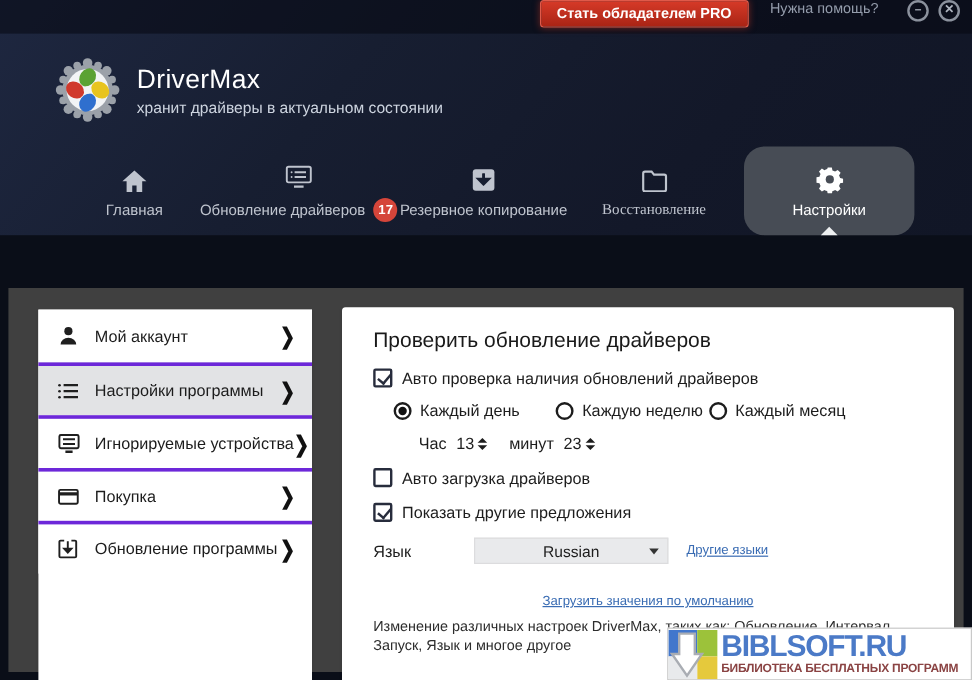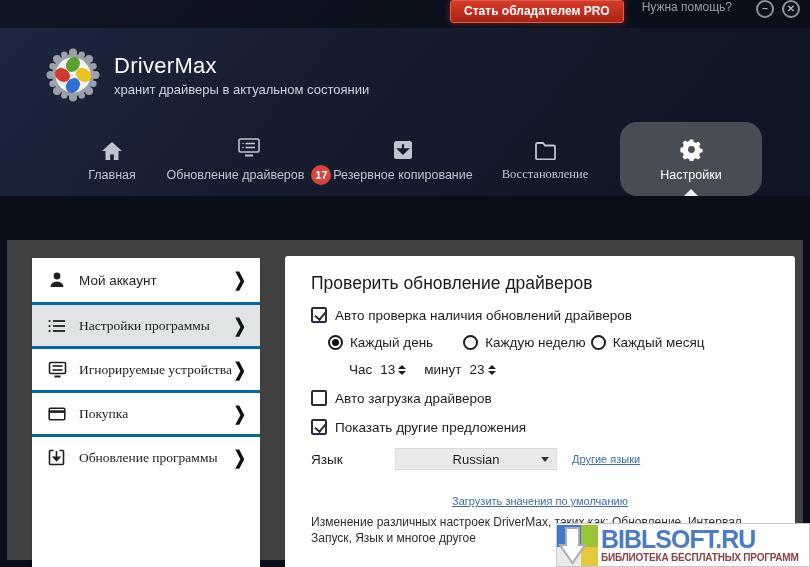--- a/index.html
+++ b/index.html
@@ -39,21 +39,21 @@
   #tab-2 { left:335px; width:136px; }
   #tab-3 { left:475px; width:140px;font-family:Liberation Serif, serif; }
   #tab-4 { left:620px; width:142px;border-radius:17px; }
 
   
   .content { position:absolute; top:196px; left:7px; right:7px; bottom:7px; background:#404040;margin-top:44px; }
 
   .sidebar { position:absolute; left:25px; top:18px; width:228px; height:320px; background:#fff;
     box-shadow:0 1px 3px rgba(0,0,0,.10); }
   .side-item { height:44px; display:flex; align-items:center; padding:0 14px 0 16px; cursor:pointer; background:#fff; }
-  .side-item + .side-item { border-top:3px solid #0369a1;font-family:Liberation Serif, serif; }
+  .side-item + .side-item { border-top:3px solid #6d28d9; }
   .side-item.active { background:#e2e3e5; }
   .side-item .s-icon { width:20px; height:20px; margin-right:11px; color:#1f1f1f; flex:none; display:flex; align-items:center; }
   .side-item .s-label { font-size:13.5px; color:#1c1c1c; flex:1; white-space:nowrap; }
   .side-item .chev { font-size:15px; font-weight:bold; color:#111; transform:scaleY(1.25); }
 
   .main-panel { position:absolute; left:278px; top:16px; width:510px; height:321px; background:#fff;
     border-radius:3px; box-shadow:0 1px 3px rgba(0,0,0,.10); padding:17px 26px; }
   .h1 { font-size:17.5px; color:#1a1a1a; font-weight:normal; }
   .row { display:flex; align-items:center; }
   .cb-row { margin-top:13px; }

